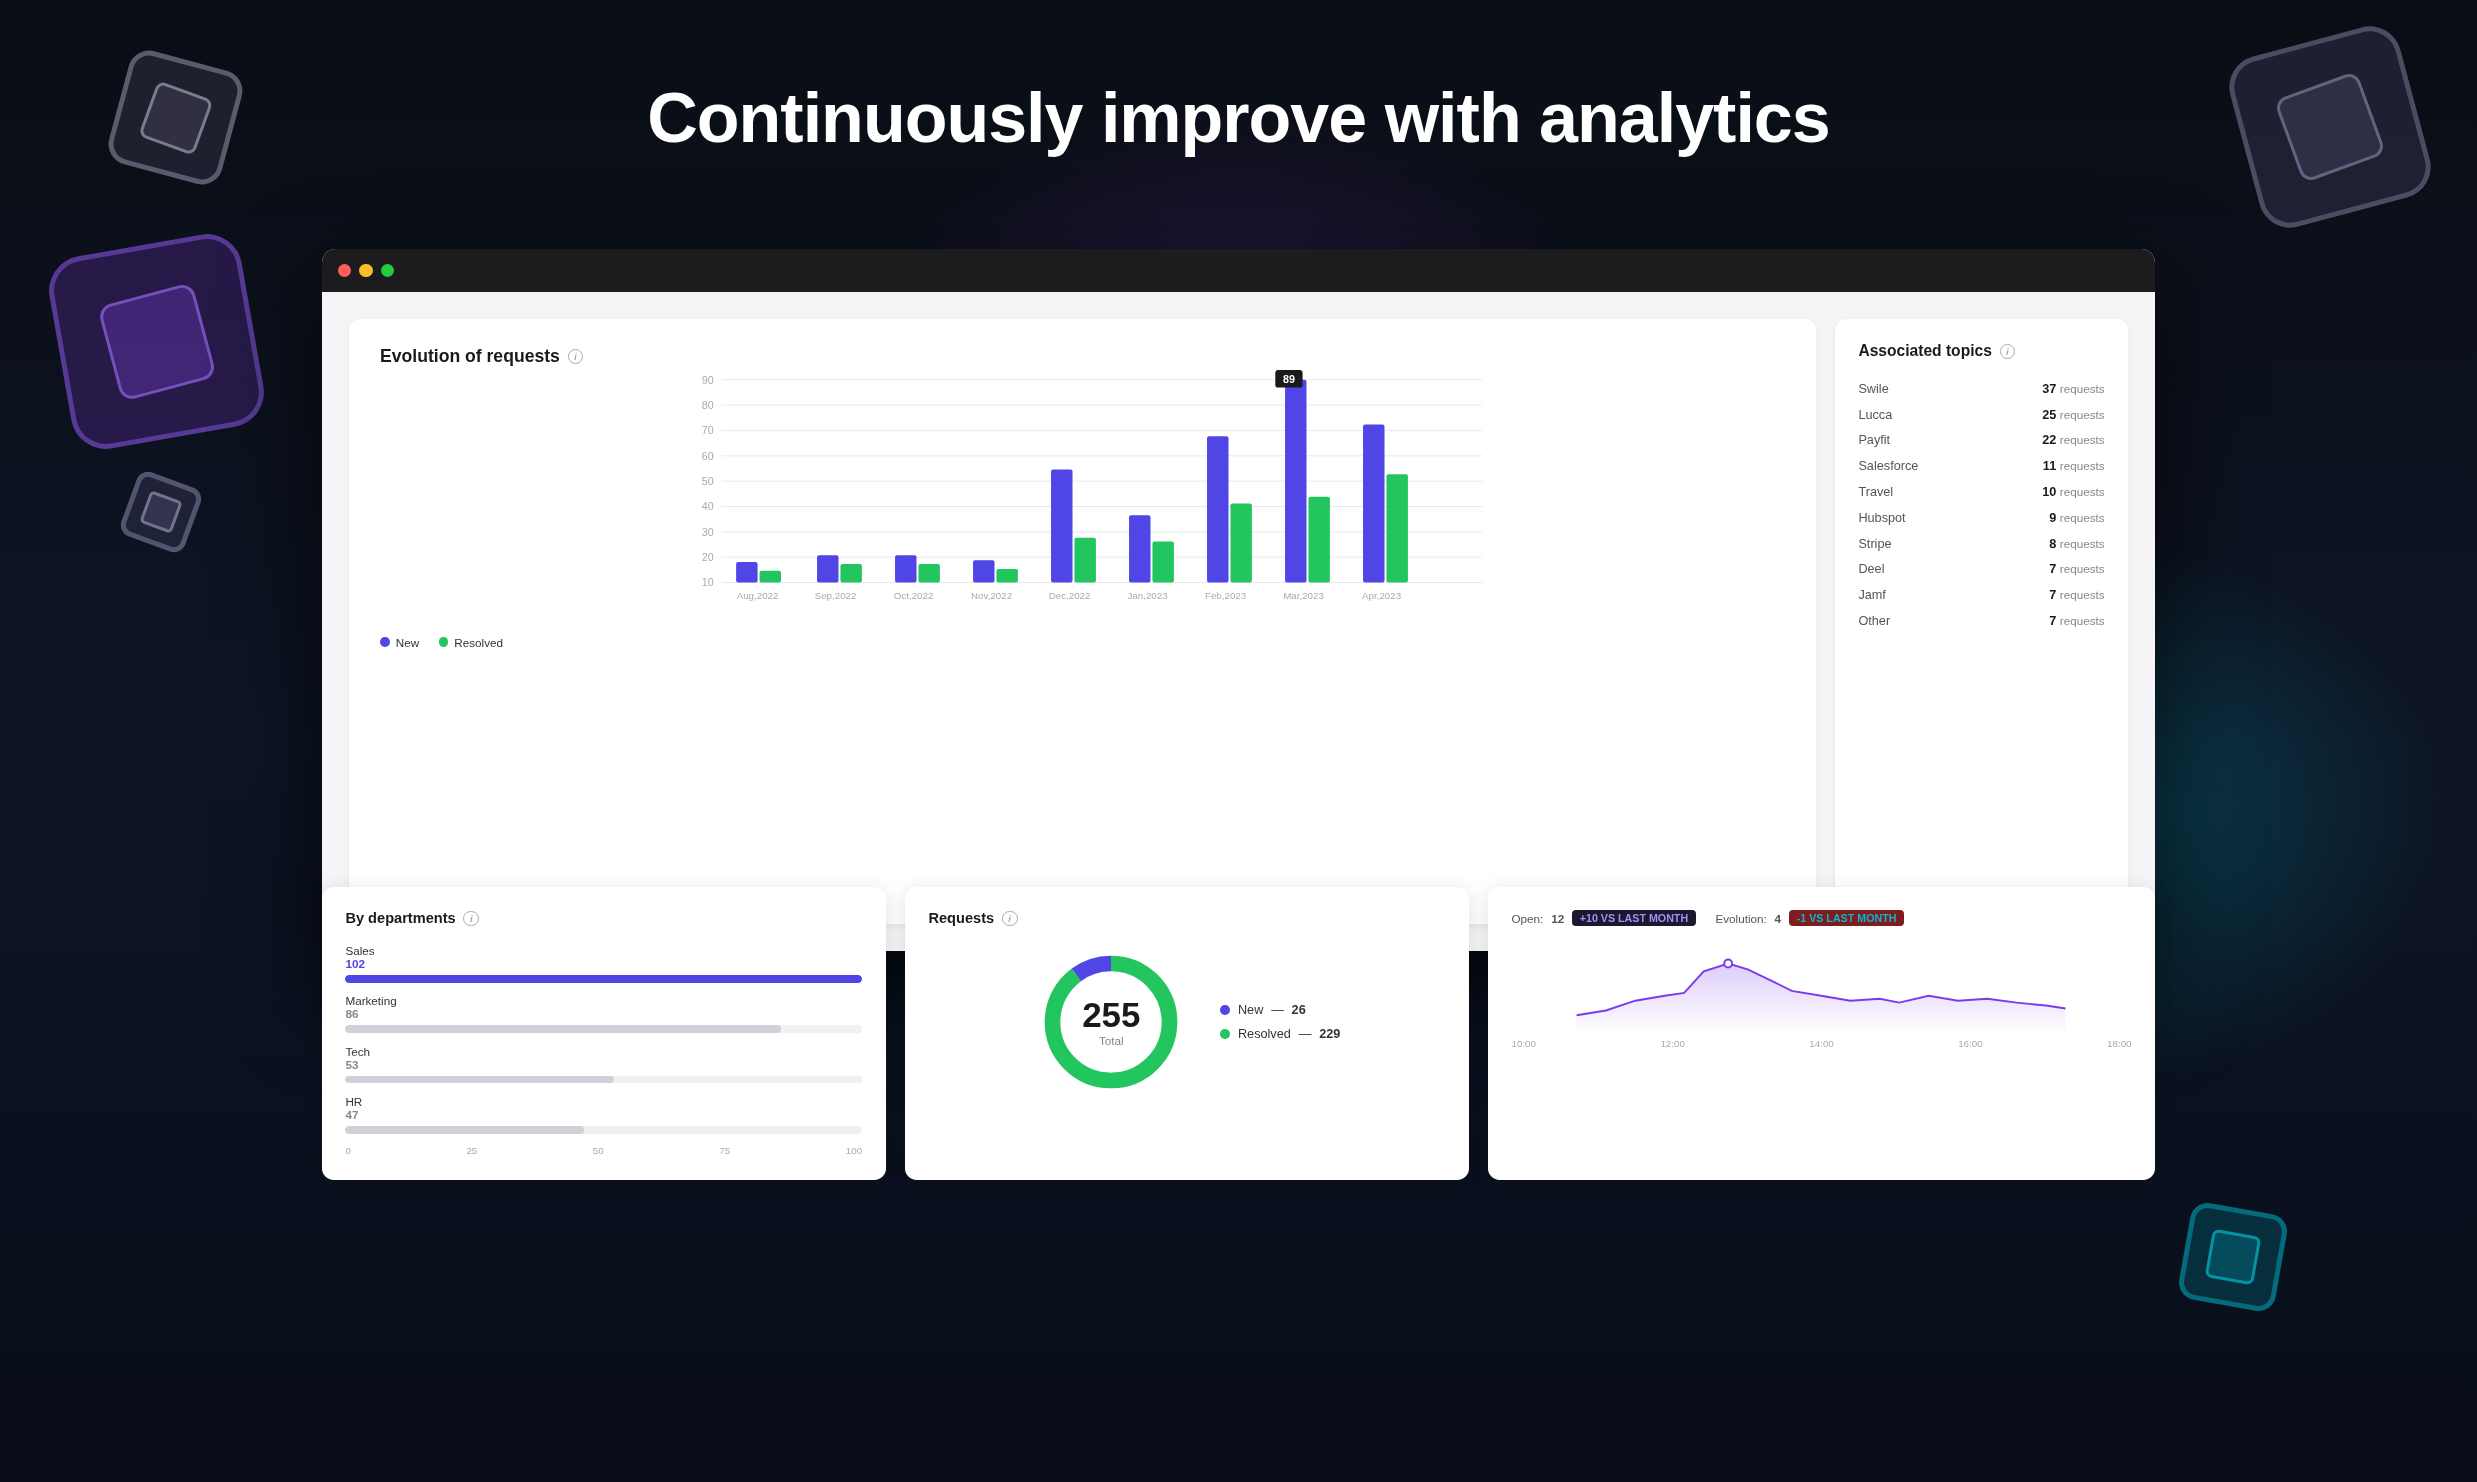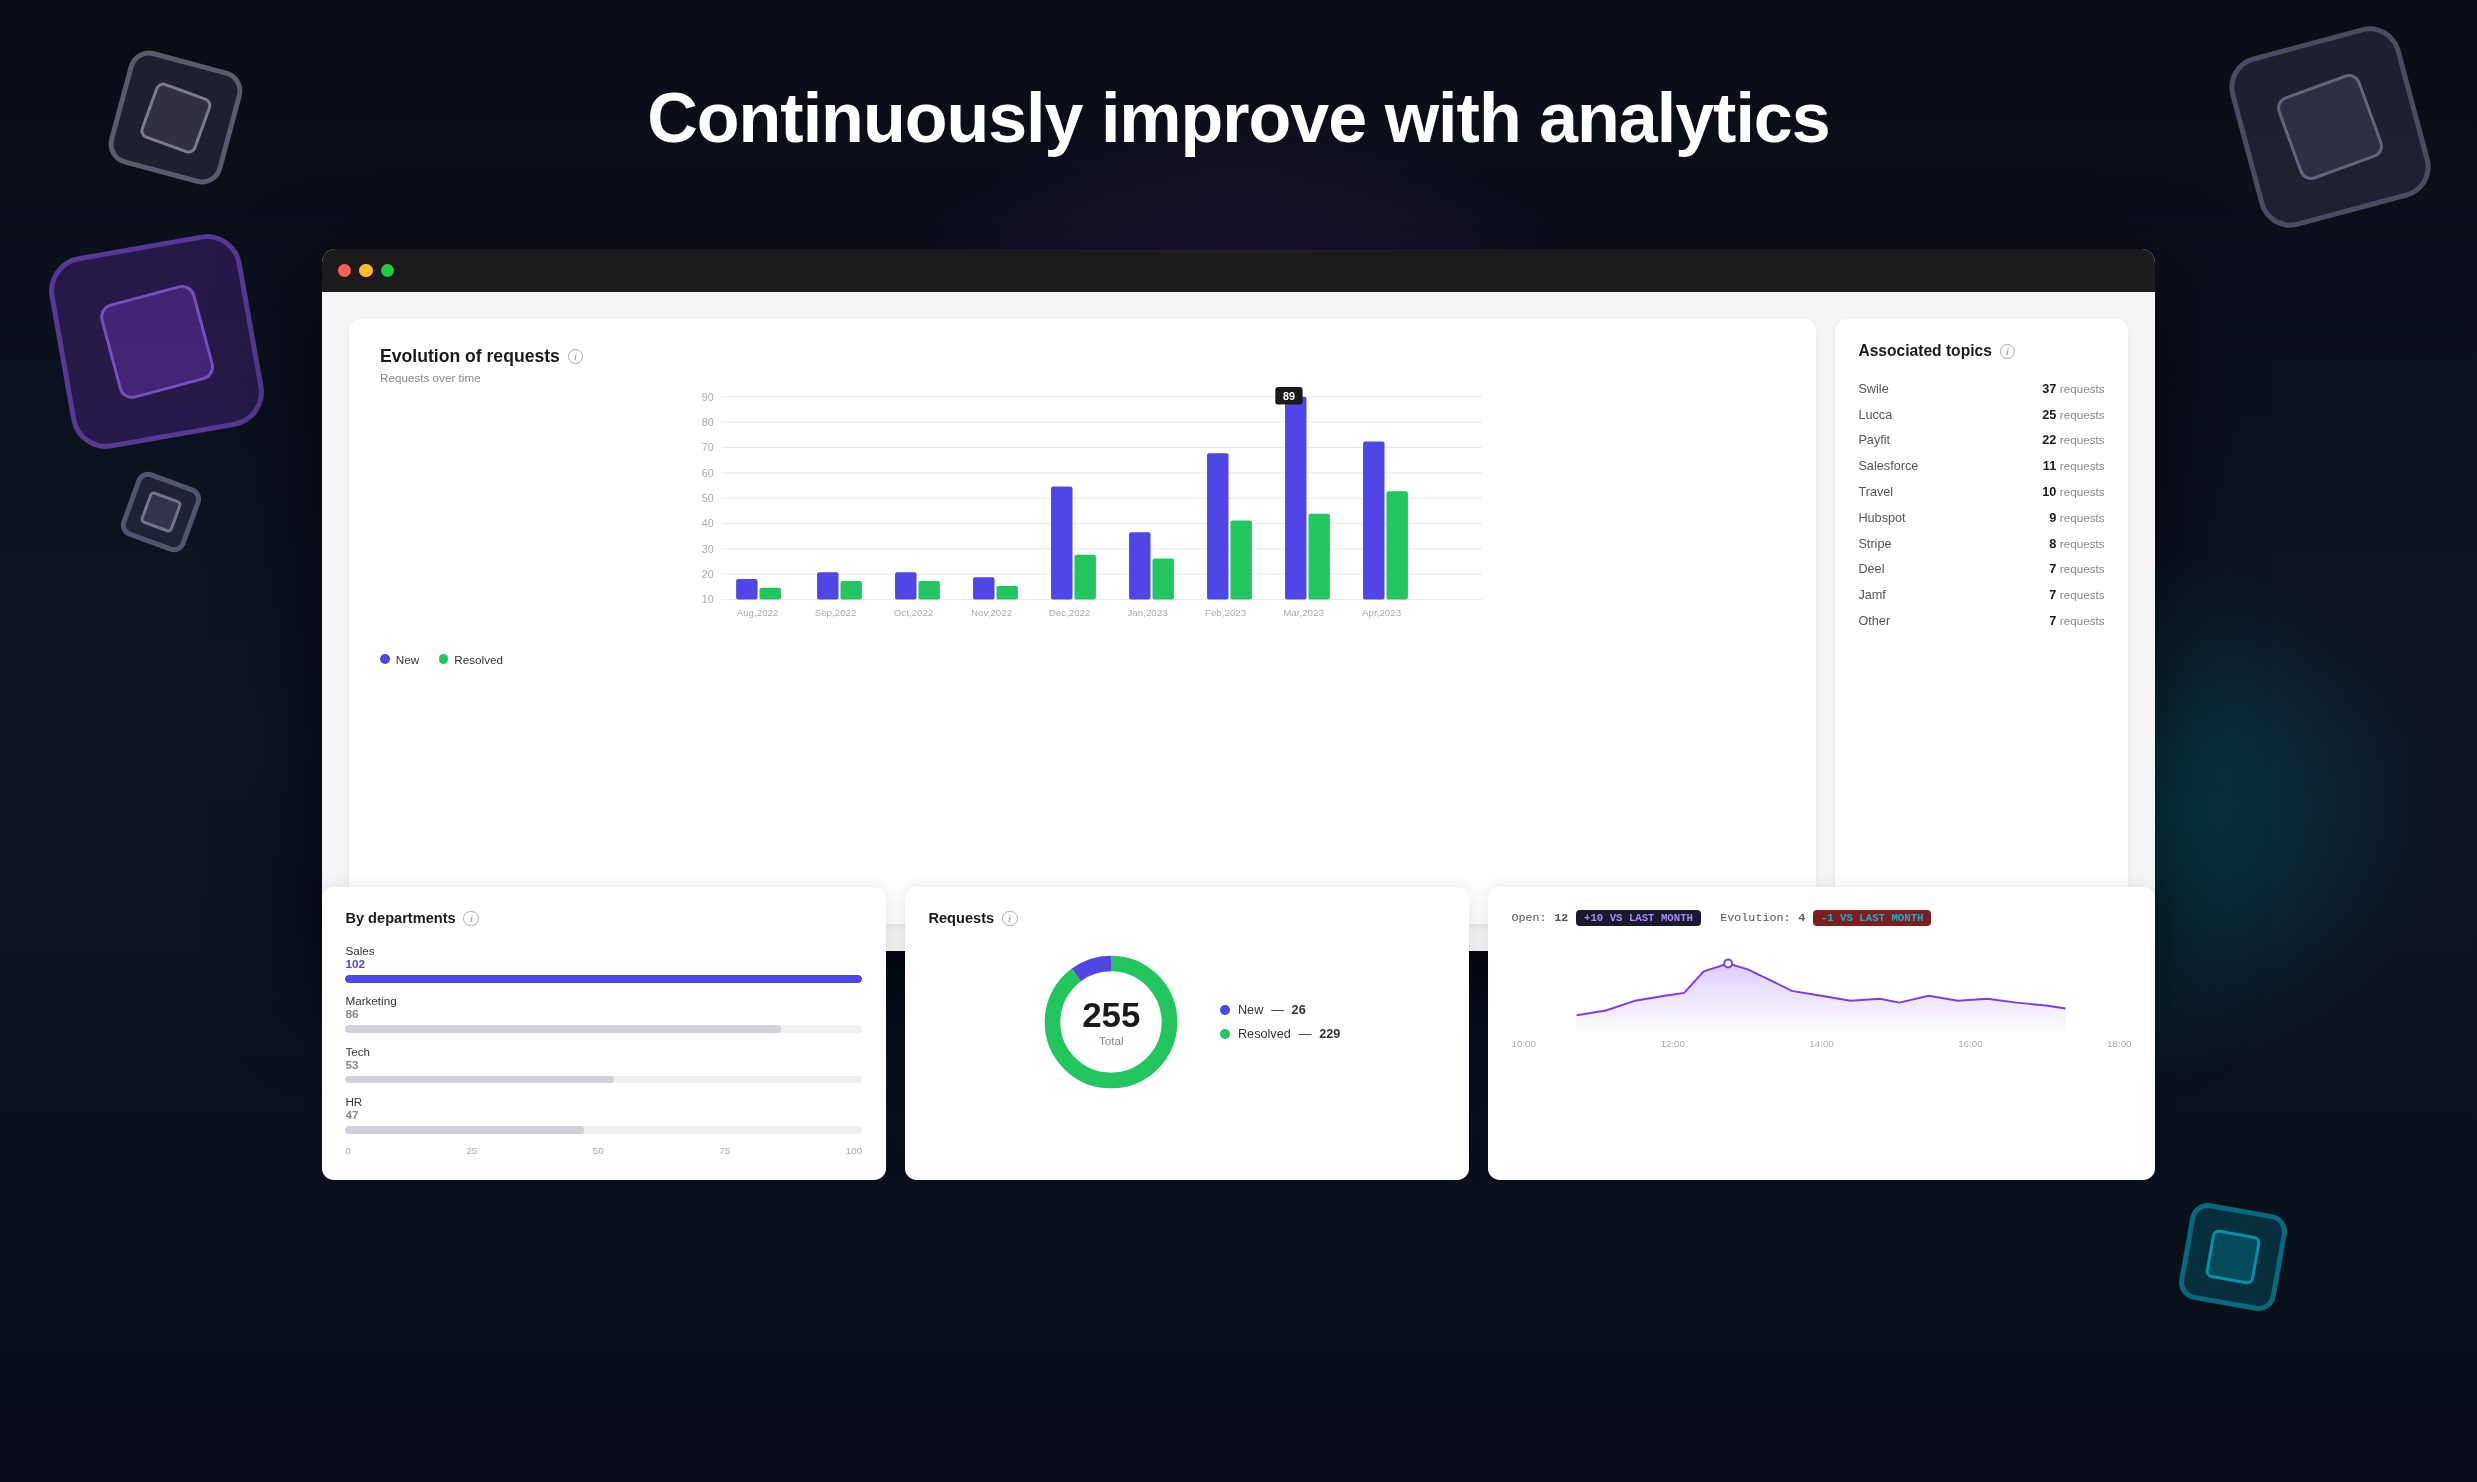--- a/index.html
+++ b/index.html
@@ -394,21 +394,20 @@
     .donut-val {
       font-weight: 700;
     }
 
     
     .activity-header {
       display: flex;
       flex-direction: column;
       gap: 5.9px;
       margin-bottom: 15.6px;
-      font-family: Liberation Mono, monospace;
     }
     .activity-stats {
       display: flex;
       gap: 19.5px;
     }
     .activity-stat {
       display: flex;
       align-items: center;
       gap: 7.8px;
       font-size: 11.7px;
@@ -471,21 +470,20 @@
     <div class="browser-dot dot-yellow"></div>
     <div class="browser-dot dot-green"></div>
   </div>
   <div class="browser-content">
 
     <div class="chart-main">
       <div class="chart-title">
         <span>Evolution of requests</span>
         <span class="info-icon">i</span>
       </div>
-      <div class="chart-subtitle">Requests over time</div>
 
       <div class="chart-area">
         <svg class="chart-svg" viewBox="0 0 820 240">
 
           <line x1="40" y1="10" x2="820" y2="10" stroke="#e8e8e8" stroke-width="1"></line>
           <line x1="40" y1="36" x2="820" y2="36" stroke="#e8e8e8" stroke-width="1"></line>
           <line x1="40" y1="62" x2="820" y2="62" stroke="#e8e8e8" stroke-width="1"></line>
           <line x1="40" y1="88" x2="820" y2="88" stroke="#e8e8e8" stroke-width="1"></line>
           <line x1="40" y1="114" x2="820" y2="114" stroke="#e8e8e8" stroke-width="1"></line>
           <line x1="40" y1="140" x2="820" y2="140" stroke="#e8e8e8" stroke-width="1"></line>

